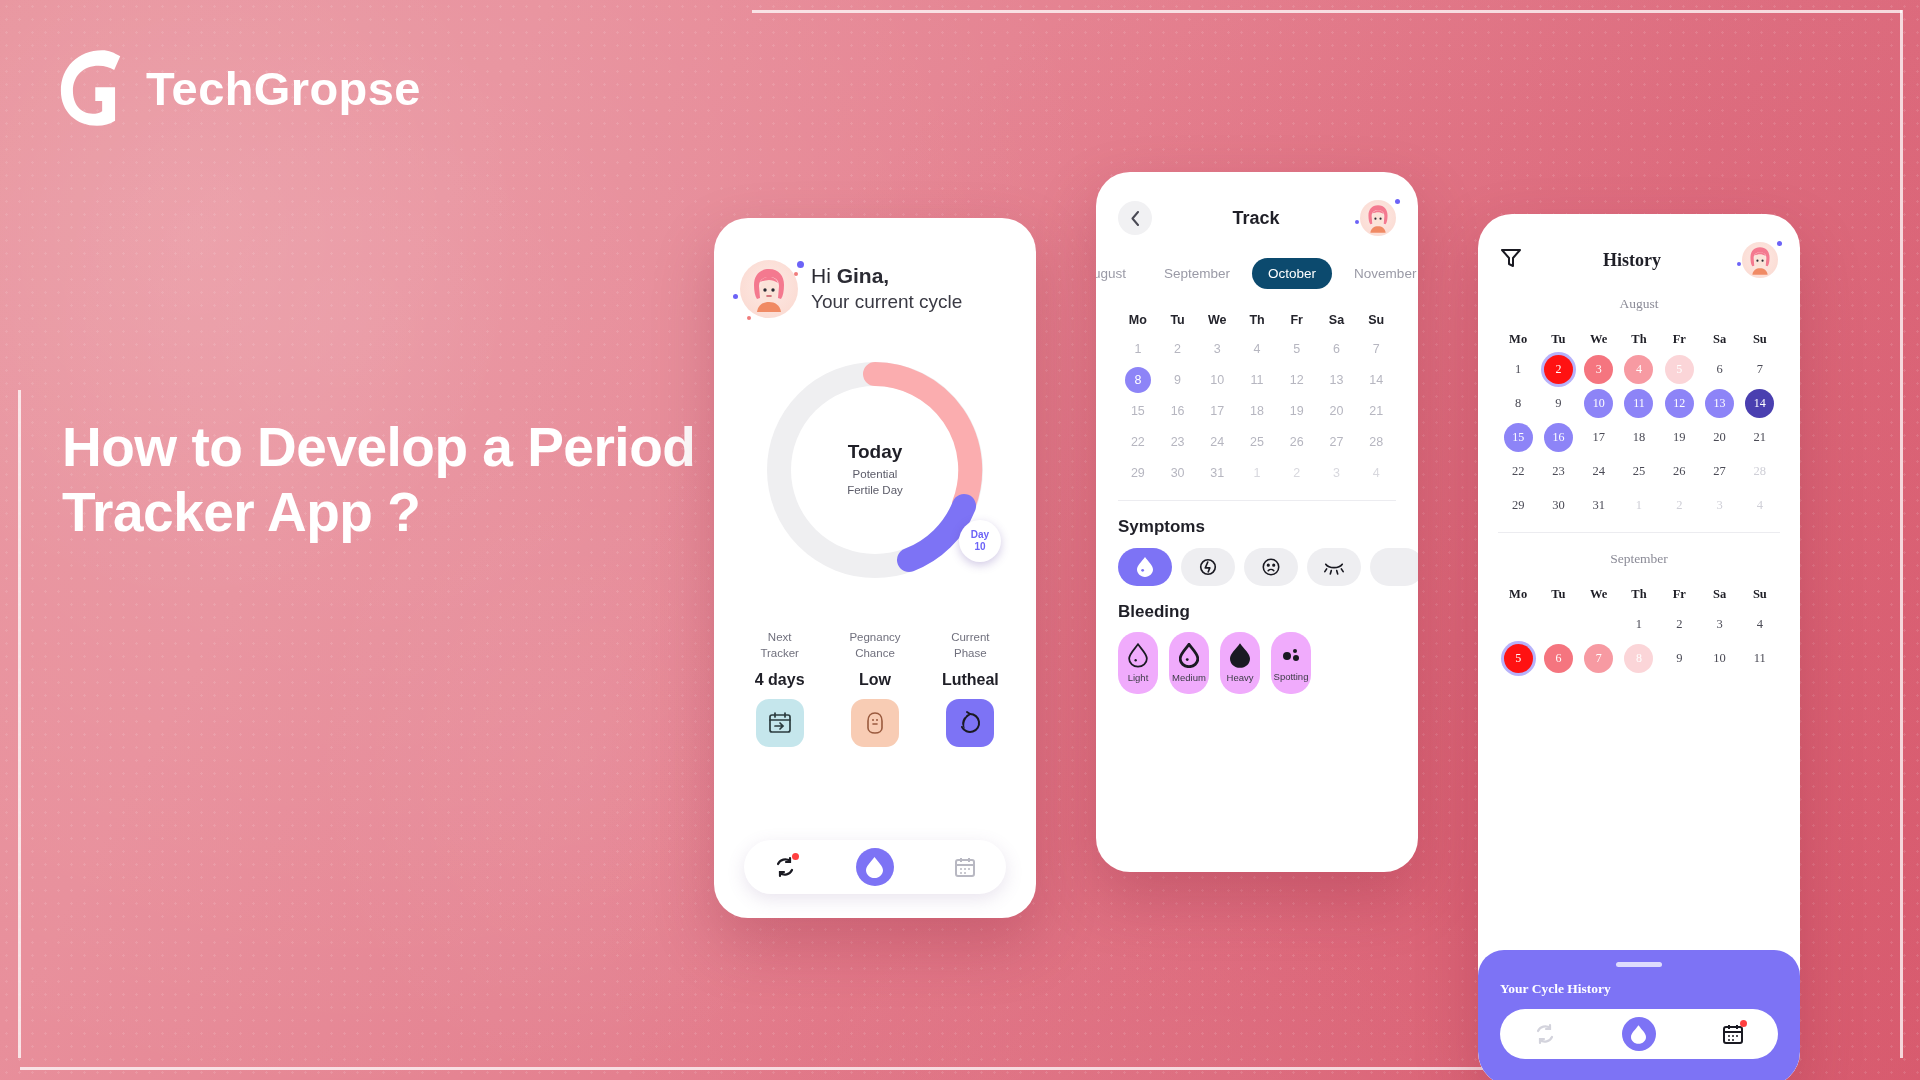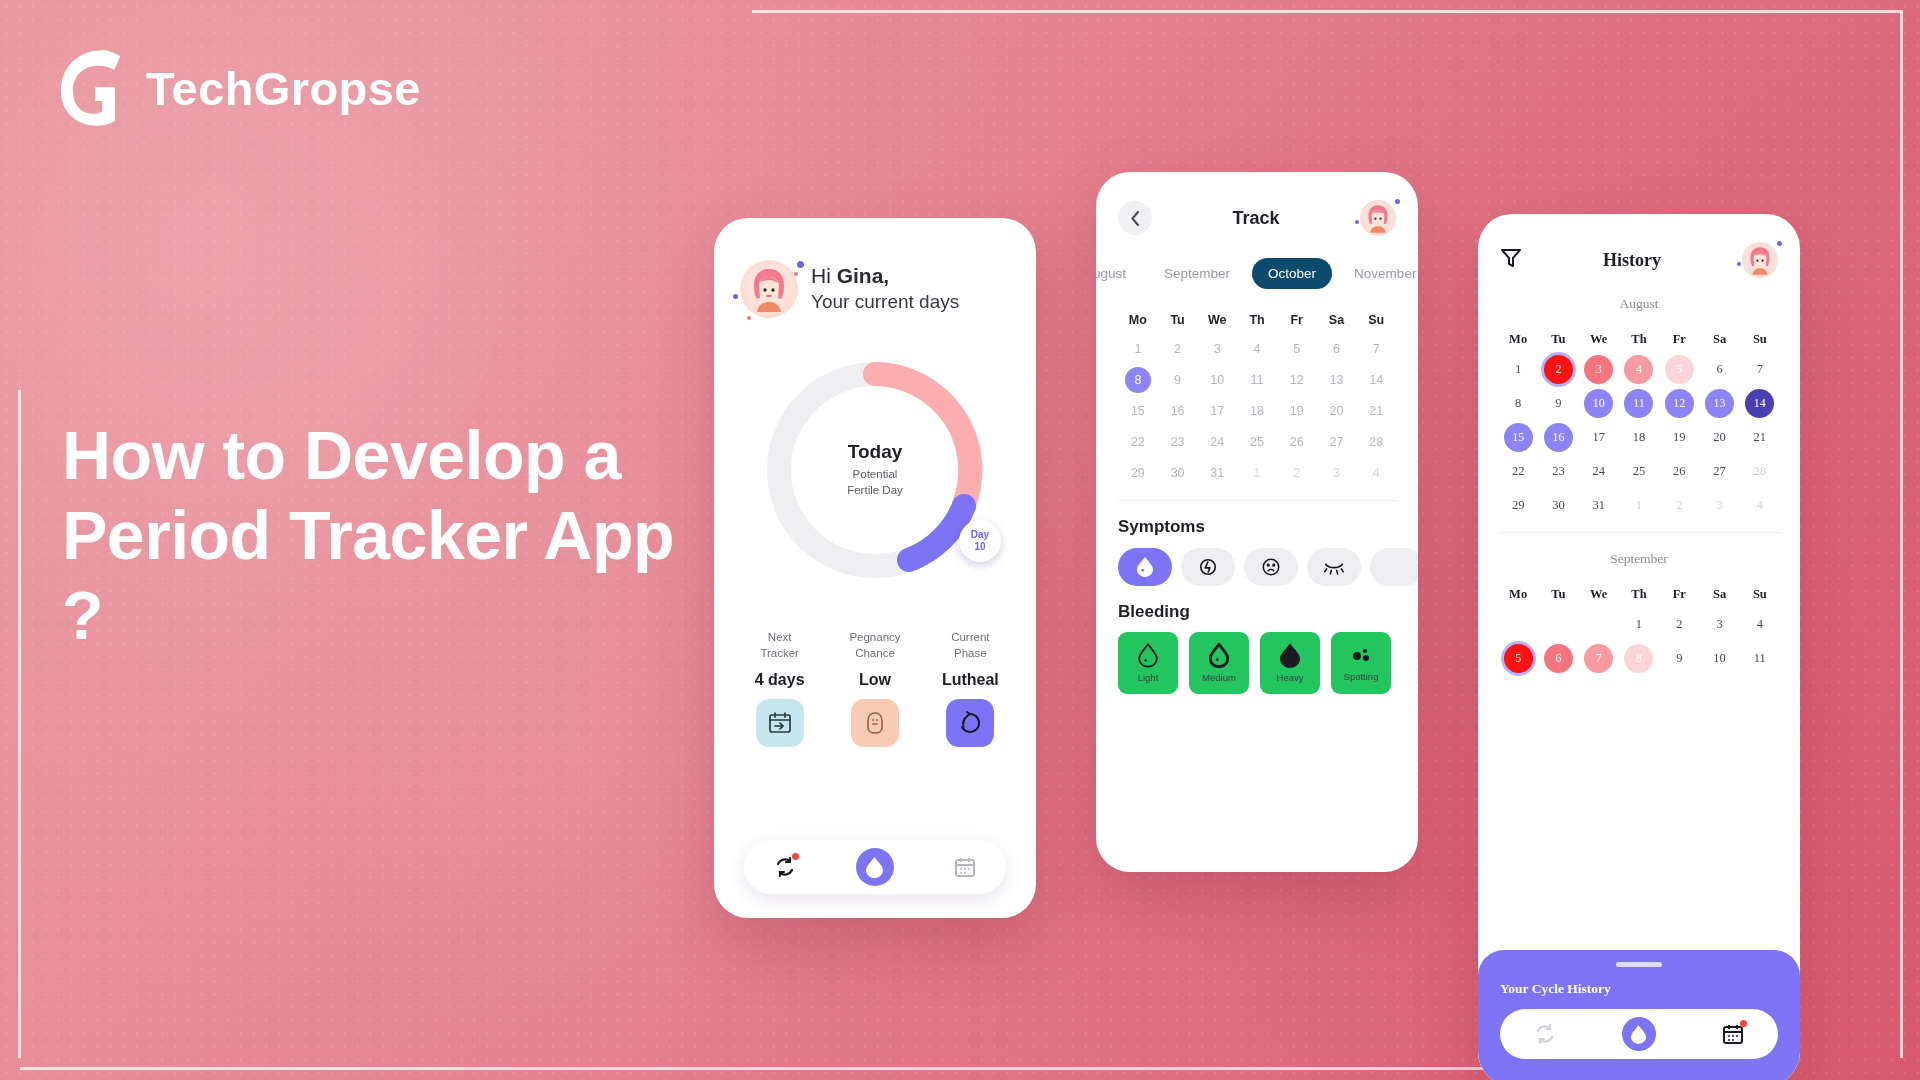--- a/index.html
+++ b/index.html
@@ -56,21 +56,21 @@
   }
   .brand-logo { width: 86px; height: 86px; }
   .brand-name {
     color: #fff; font-size: 47px; letter-spacing: .4px;
     font-weight: 700; line-height: 1;
   }
 
   
   .headline {
     position: absolute; left: 62px; top: 415px;
-    color: #fff; font-size: 68px; font-weight: 700;
+    color: #fff; font-size: 55px; font-weight: 700;
     line-height: 1.18; letter-spacing: -.5px;
     max-width: 660px;
   }
 
   
   .phone {
     position: absolute;
     background: #fff;
     border-radius: 34px;
     overflow: hidden;
@@ -189,21 +189,21 @@
 
   .sec-title { font-size: 17px; font-weight: 700; color: #1f1f27; padding: 16px 0 0 22px; }
   .chips { display: flex; gap: 9px; padding: 11px 0 0 22px; }
   .chip {
     width: 54px; height: 38px; border-radius: 19px; background: #eeeef1;
     display: flex; align-items: center; justify-content: center; flex: none;
   }
   .chip.active { background: #7d73f5; }
   .bleed-row { display: flex; gap: 11px; padding: 10px 0 0 22px; }
   .bleed {
-    width: 60px; height: 62px; border-radius: 9px; background: #22c55e;
+    width: 40px; height: 62px; border-radius: 19px; background: #f0abfc;
     display: flex; flex-direction: column; align-items: center; justify-content: center;
     gap: 4px; flex: none;
   }
   .bleed-label { font-size: 9.5px; color: #3c3c46; }
 
   
   .p3-head {
     display: flex; align-items: center; justify-content: space-between;
     padding: 28px 22px 0 22px;
   }
@@ -274,21 +274,21 @@
       </svg>
       <span class="dot-a"></span>
       <span class="dot-b"></span>
       <span class="dot-c"></span>
       <span class="dot-d"></span>
     </div>
     <div>
       <div class="greet-1">
         <span>Hi </span><b>Gina,</b>
       </div>
-      <div class="greet-2">Your current days</div>
+      <div class="greet-2">Your current cycle</div>
     </div>
   </div>
 
   <div class="ring-wrap">
     <svg width="232" height="232" viewBox="0 0 232 232">
       <circle cx="116" cy="116" r="96" fill="none" stroke="#efeff1" stroke-width="24"></circle>
       <path d="M116 20 A96 96 0 0 1 205 150" fill="none" stroke="#fbadaf" stroke-width="24" stroke-linecap="round"></path>
       <path d="M205 152 A96 96 0 0 1 150 206" fill="none" stroke="#7d73f5" stroke-width="24" stroke-linecap="round"></path>
     </svg>
     <div class="ring-center">

